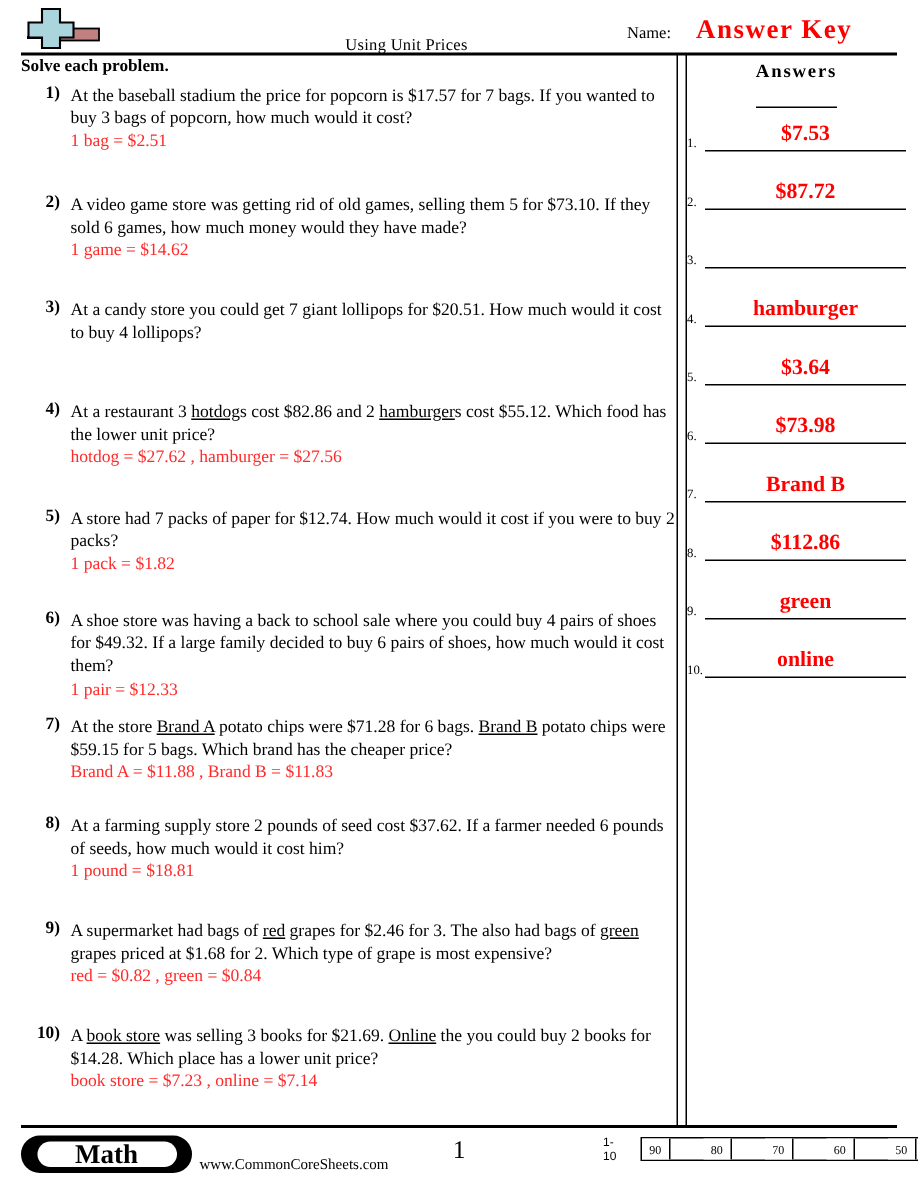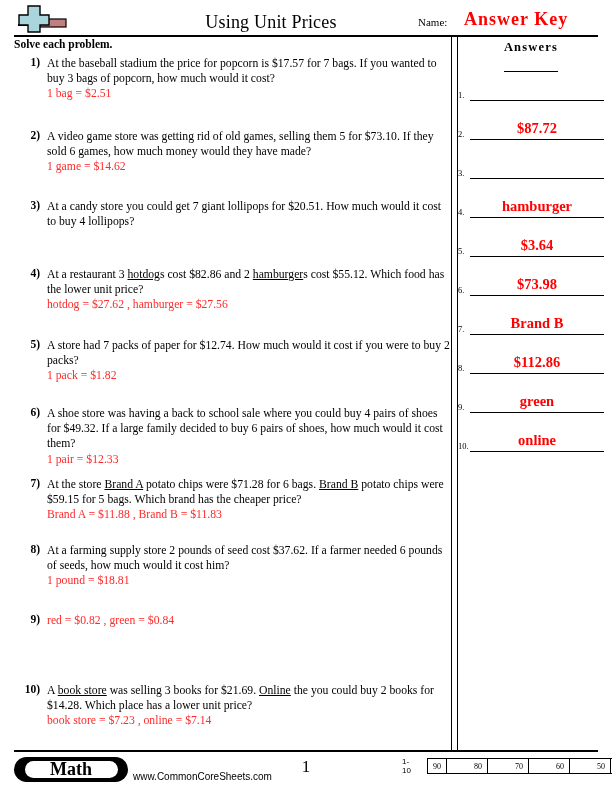--- a/index.html
+++ b/index.html
@@ -29,24 +29,24 @@
     width: 612px;
     height: 36px;
   }
   .logo {
     position: absolute;
     left: 16px; top: 4px;
     width: 52px; height: 32px;
   }
   .title {
     position: absolute;
-    left: 0; top: 12px;
+    left: 0; top: 24px;
     width: 542px;
     text-align: center;
-    font-size: 18px;
+    font-size: 11px;
     letter-spacing: 0.2px;
   }
   .name-label {
     position: absolute;
     left: 418px; top: 16px;
     font-size: 11px;
   }
   .answer-key {
     position: absolute;
     left: 464px; top: 9px;
@@ -191,21 +191,21 @@
     align-items: center;
     justify-content: center;
     font-size: 18px;
     font-weight: bold;
     font-family: "Liberation Serif", serif;
   }
   .site-url {
     position: absolute;
     left: 133px; top: 771px;
     font-size: 10px;
-    font-family: Liberation Sans, sans-serif;
+    font-family: Liberation Serif, serif;
   }
   .page-num {
     position: absolute;
     left: 0; top: 757px;
     width: 612px;
     text-align: center;
     font-size: 17px;
   }
 
   
@@ -297,37 +297,39 @@
         <div class="ptext">At the store <u>Brand A</u> potato chips were $71.28 for 6 bags. <u>Brand B</u> potato chips were $59.15 for 5 bags. Which brand has the cheaper price?</div>
         <div class="answerline">Brand A = $11.88 , Brand B = $11.83</div>
       </div>
       <div class="problem" style="top: 487px;">
         <div class="pnum">8)</div>
         <div class="ptext">At a farming supply store 2 pounds of seed cost $37.62. If a farmer needed 6 pounds of seeds, how much would it cost him?</div>
         <div class="answerline">1 pound = $18.81</div>
       </div>
       <div class="problem" style="top: 557px;">
         <div class="pnum">9)</div>
+        <div class="ptext">A supermarket had bags of <u>red</u> grapes for $2.46 for 3. The also had bags of <u>green</u> grapes priced at $1.68 for 2. Which type of grape is most expensive?</div>
         <div class="answerline">red = $0.82 , green = $0.84</div>
       </div>
       <div class="problem" style="top: 627px;">
         <div class="pnum">10)</div>
         <div class="ptext">A <u>book store</u> was selling 3 books for $21.69. <u>Online</u> the you could buy 2 books for $14.28. Which place has a lower unit price?</div>
         <div class="answerline">book store = $7.23 , online = $7.14</div>
       </div>
     </div>
 
   <div class="answers-col">
     <div class="answers-head">
       <span>Answers</span>
     </div>
     <div id="answers-rows">
         <div class="arow" style="top: 26px;">
           <div class="anum">1.</div>
           <div class="aline"></div>
+          <div class="aval">$7.53</div>
         </div>
         <div class="arow" style="top: 65px;">
           <div class="anum">2.</div>
           <div class="aline"></div>
           <div class="aval">$87.72</div>
         </div>
         <div class="arow" style="top: 104px;">
           <div class="anum">3.</div>
           <div class="aline"></div>
         </div>

